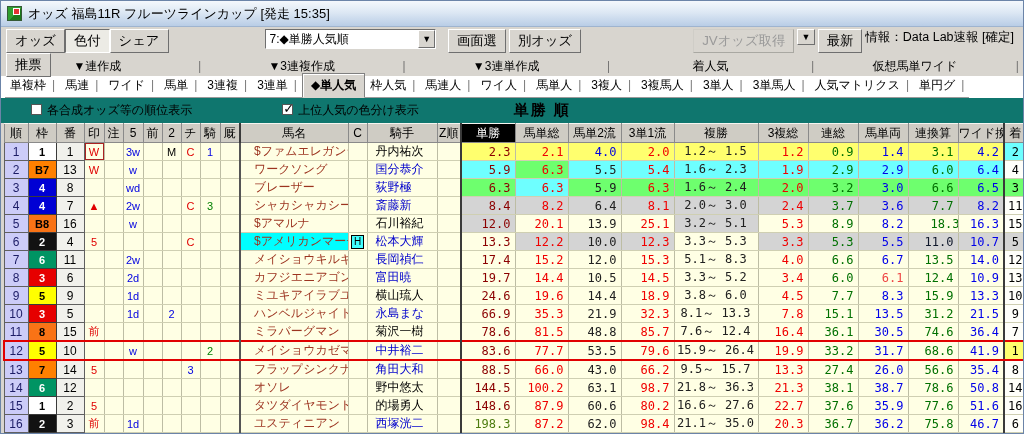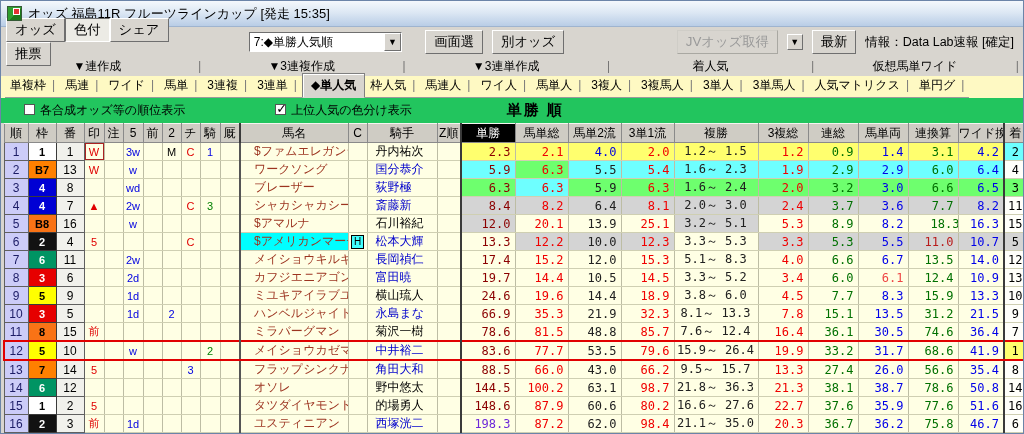--- a/index.html
+++ b/index.html
@@ -12,39 +12,39 @@
   
   .titlebar{height:26px;display:flex;align-items:center;padding:0 6px;gap:6px;
     background:linear-gradient(180deg,#f4f8fc 0%,#dde8f4 45%,#b9cde6 100%);
     border-bottom:1px solid #9fb4cf;font-size:13px;}
   .appicon{width:15px;height:15px;border:1px solid #355a35;flex:0 0 auto;
     background:
       linear-gradient(135deg,#2f9e2f 55%,#1c7a1c 55%);
     position:relative;}
   .appicon::after{content:"";position:absolute;right:1px;top:1px;width:5px;height:5px;background:#e23333;border:1px solid #fff;}
   
-  .toolbar{height:30px;display:flex;align-items:center;padding:2px 5px;gap:9px;font-size:12px;background:#d8d5cf;}
+  .toolbar{height:30px;display:flex;align-items:flex-start;padding:2px 5px;gap:3px;font-size:12px;background:#d8d5cf;}
   .btn{padding:2px 8px;background:#d8d5cf;border:1px solid;border-color:#ffffff #6f6f6f #6f6f6f #ffffff;cursor:default;white-space:nowrap;}
   .btn.pressed{border-color:#6f6f6f #ffffff #ffffff #6f6f6f;background:#ecebe5;}
   .btn.disabled{color:#9a9a9a;border-color:#cfcdc7 #a9a8a2 #a9a8a2 #cfcdc7;}
   .combo{margin-left:56px;width:178px;height:20px;background:#fff;border:1px solid;border-color:#6f6f6f #ffffff #ffffff #6f6f6f;display:flex;align-items:center;}
   .combo .val{flex:1;padding:0 4px;white-space:nowrap;overflow:hidden;}
   .combo .arrow{width:17px;height:18px;background:#d8d5cf;border:1px solid;border-color:#ffffff #6f6f6f #6f6f6f #ffffff;font-size:9px;display:flex;align-items:center;justify-content:center;}
   .dropbtn{width:18px;padding:2px 0;text-align:center;font-size:9px;}
   .gap1{width:6px;} .gap2{width:110px;}
   .info{margin-left:auto;padding-right:4px;font-size:12.5px;white-space:nowrap;}
   
   .menurow{height:19px;display:flex;align-items:center;font-size:12px;background:#d8d5cf;}
   .menurow .mi{flex:1;text-align:center;white-space:nowrap;}
   .menurow .sep{color:#555;}
-  .tabrow{height:22px;display:flex;align-items:flex-end;font-size:12px;background:#fef9c3;padding-left:4px;}
+  .tabrow{height:22px;display:flex;align-items:flex-end;font-size:12px;background:#ffffff;padding-left:4px;}
   .tab{padding:2px 5px 3px 5px;white-space:nowrap;border-bottom:1px solid #9a9a9a;}
   .tab .tsep{color:#777;margin-left:6px;}
   .tab.active{border:1px solid #808080;border-bottom:1px solid #d8d5cf;background:#d8d5cf;box-shadow:inset 1px 1px 0 #fff;font-weight:bold;padding:3px 8px;}
-  .optionsrow{height:25px;display:flex;align-items:center;font-size:12px;background:#22c55e;padding-left:23px;}
+  .optionsrow{height:25px;display:flex;align-items:center;font-size:12px;background:#0f766e;padding-left:30px;}
   .cb{width:11px;height:11px;border:1px solid #555;background:#fff;display:inline-block;position:relative;margin-right:5px;vertical-align:-1px;}
   .cb.checked::after{content:"✓";position:absolute;top:-4px;left:0px;font-size:13px;font-weight:bold;color:#000;}
   .opt2{margin-left:90px;}
   .sortlabel{margin-left:95px;font-size:15px;font-weight:bold;letter-spacing:2px;}
   
   table{border-collapse:collapse;table-layout:fixed;margin-left:2px;width:1022px;font-size:12px;}
   thead th{height:19px;background:#cfccc4;border:1px solid #8a8a8a;border-top-color:#f5f5f0;
     font-weight:normal;padding:0;overflow:hidden;white-space:nowrap;font-size:12px;}
   thead th.sorted{background:#000;color:#fff;}
   tbody td{height:17px;padding:0;overflow:hidden;white-space:nowrap;
@@ -352,21 +352,21 @@
           <td class="jockey" style="color: rgb(0, 0, 204);">松本大輝</td>
           <td class="mark"></td>
           <td class="odds sepL" style="color: rgb(139, 0, 0);">13.3</td>
           <td class="odds bgX" style="color: rgb(240, 0, 0);">12.2</td>
           <td class="odds bgX" style="color: rgb(32, 32, 32);">10.0</td>
           <td class="odds bgX" style="color: rgb(240, 0, 0);">12.3</td>
           <td class="odds fuku" style="color: rgb(32, 32, 32);">3.3～ 5.3</td>
           <td class="odds bgX" style="color: rgb(240, 0, 0);">3.3</td>
           <td class="odds bgX" style="color: rgb(0, 112, 0);">5.3</td>
           <td class="odds bgX" style="color: rgb(0, 0, 232);">5.5</td>
-          <td class="odds bgX" style="color: #b91c1c;">11.0</td>
+          <td class="odds bgX" style="color: #0f172a;">11.0</td>
           <td class="odds bgX" style="color: rgb(0, 0, 232);">10.7</td>
           <td class="chaku bgX" style="color: rgb(0, 0, 0);">5</td>
         </tr>
         <tr>
           <td class="rank">7</td>
           <td class="waku w6">6</td>
           <td class="num">11</td>
           <td class="mark" style="color: rgb(224, 0, 0);"></td>
           <td class="mark" style="color: rgb(224, 0, 0);"></td>
           <td class="mark" style="color: rgb(0, 0, 224);">2w</td>
@@ -624,21 +624,21 @@
           <td class="mark" style="color: rgb(0, 0, 224);">1d</td>
           <td class="mark" style="color: rgb(224, 0, 0);"></td>
           <td class="mark" style="color: rgb(0, 0, 0);"></td>
           <td class="mark" style="color: rgb(224, 0, 0);"></td>
           <td class="mark" style="color: rgb(0, 0, 224);"></td>
           <td class="mark" style="color: rgb(0, 0, 0);"></td>
           <td class="horse">ユスティニアン</td>
           <td class="mark"></td>
           <td class="jockey" style="color: rgb(0, 0, 204);">西塚洸二</td>
           <td class="mark"></td>
-          <td class="odds sepL" style="color: #6d28d9; margin-top: 31px;">198.3</td>
+          <td class="odds sepL" style="color: #4d7c0f; margin-top: 31px;">198.3</td>
           <td class="odds" style="color: rgb(240, 0, 0);">87.2</td>
           <td class="odds" style="color: rgb(32, 32, 32);">62.0</td>
           <td class="odds" style="color: rgb(240, 0, 0);">98.4</td>
           <td class="odds fuku" style="color: rgb(32, 32, 32);">21.1～ 35.0</td>
           <td class="odds" style="color: rgb(240, 0, 0);">20.3</td>
           <td class="odds" style="color: rgb(0, 112, 0);">36.7</td>
           <td class="odds" style="color: rgb(0, 0, 232);">36.2</td>
           <td class="odds" style="color: rgb(0, 112, 0);">75.8</td>
           <td class="odds" style="color: rgb(0, 0, 232);">46.7</td>
           <td class="chaku" style="color: rgb(0, 0, 0);">6</td>

